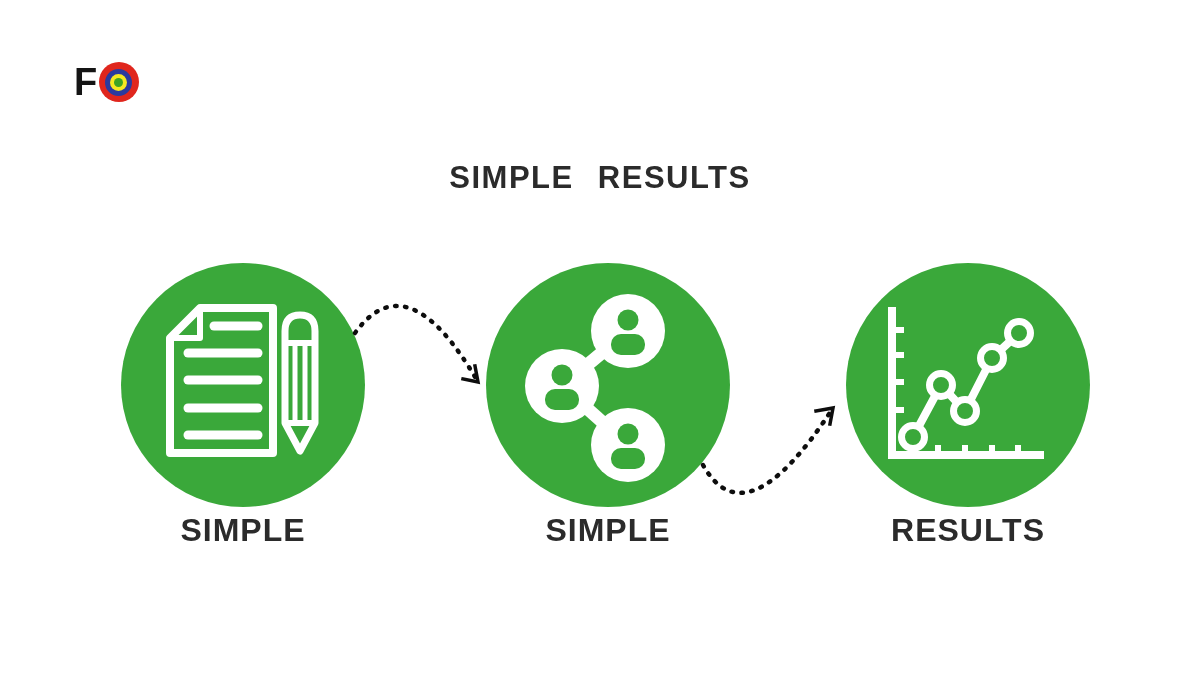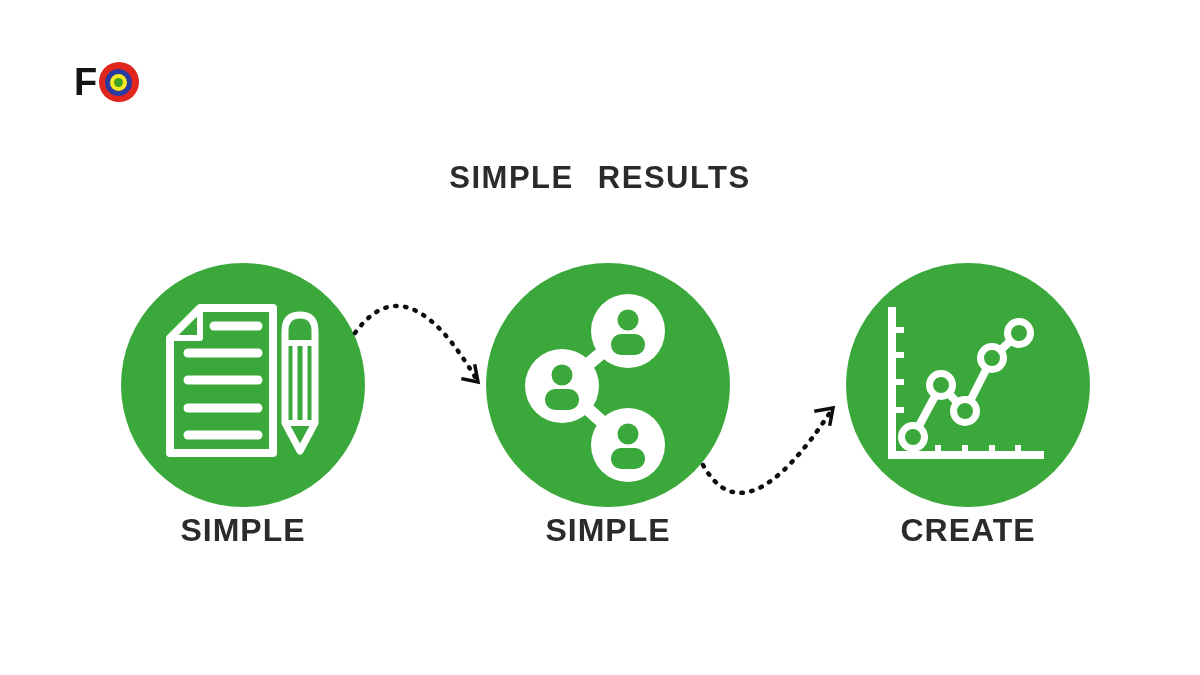--- a/index.html
+++ b/index.html
@@ -129,21 +129,21 @@
 
         <polyline class="st" points="67,174 95,122 119,148 146,95 173,70" stroke-width="8" stroke-linejoin="round"></polyline>
 
         <circle class="fg st" cx="67" cy="174" r="11.5" stroke-width="7"></circle>
         <circle class="fg st" cx="95" cy="122" r="11.5" stroke-width="7"></circle>
         <circle class="fg st" cx="119" cy="148" r="11.5" stroke-width="7"></circle>
         <circle class="fg st" cx="146" cy="95" r="11.5" stroke-width="7"></circle>
         <circle class="fg st" cx="173" cy="70" r="11.5" stroke-width="7"></circle>
       </svg>
     </div>
-    <div class="step-label">CREATE</div>
+    <div class="step-label">RESULTS</div>
   </div>
 
   <svg class="arrow" style="left:345px;top:295px;" width="150" height="100" viewBox="0 0 150 100">
     <path d="M10 38 Q62.5 -34.5 133 87"></path>
     <polyline points="118,84 133,87 130,71"></polyline>
   </svg>
 
   <svg class="arrow" style="left:695px;top:400px;" width="150" height="100" viewBox="0 0 150 100">
     <path d="M8 65 Q51 141.5 138 8"></path>
     <polyline points="121,11 138,8 135,24"></polyline>

